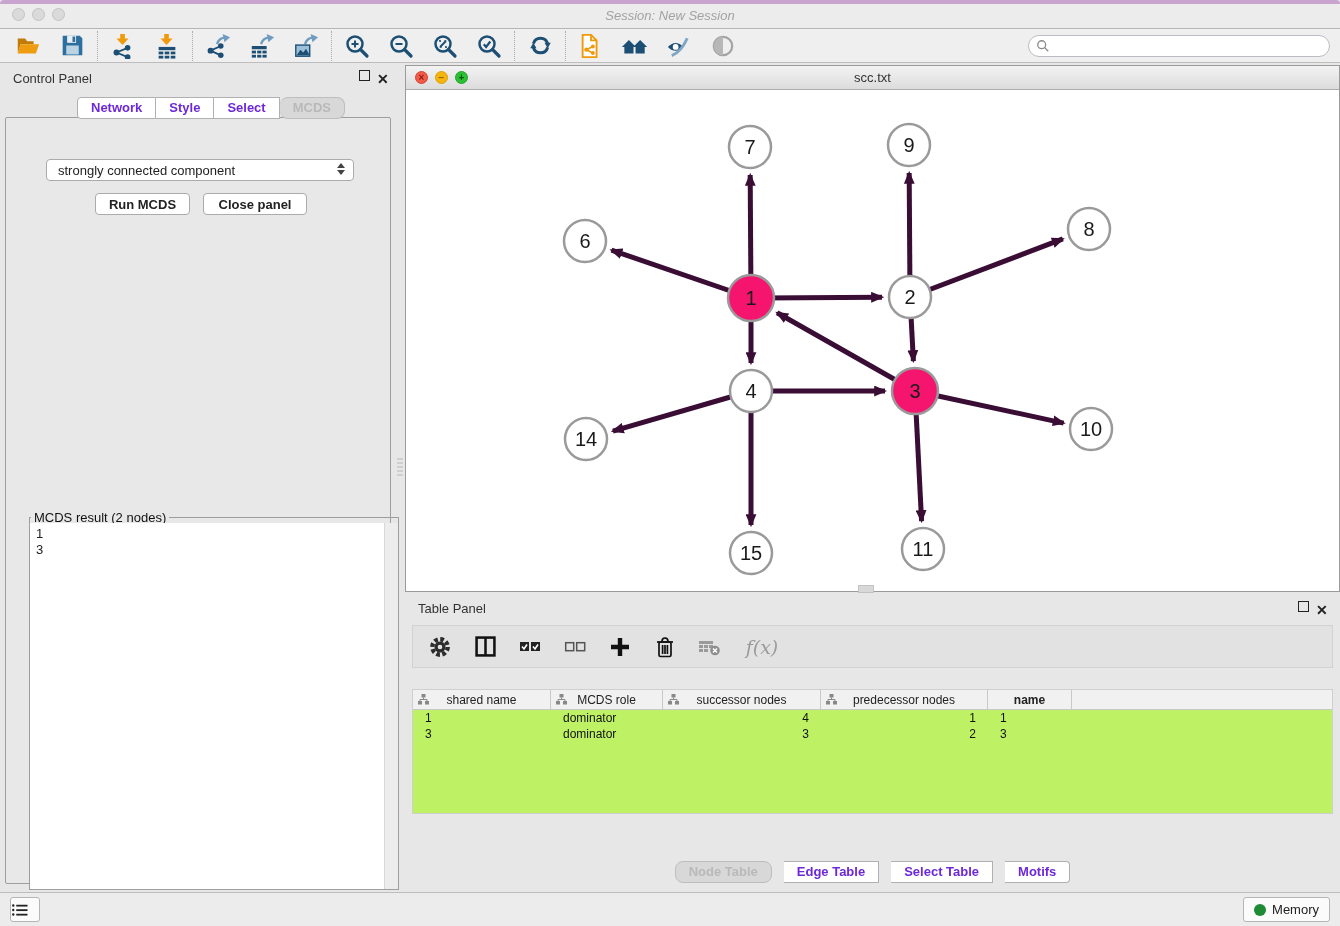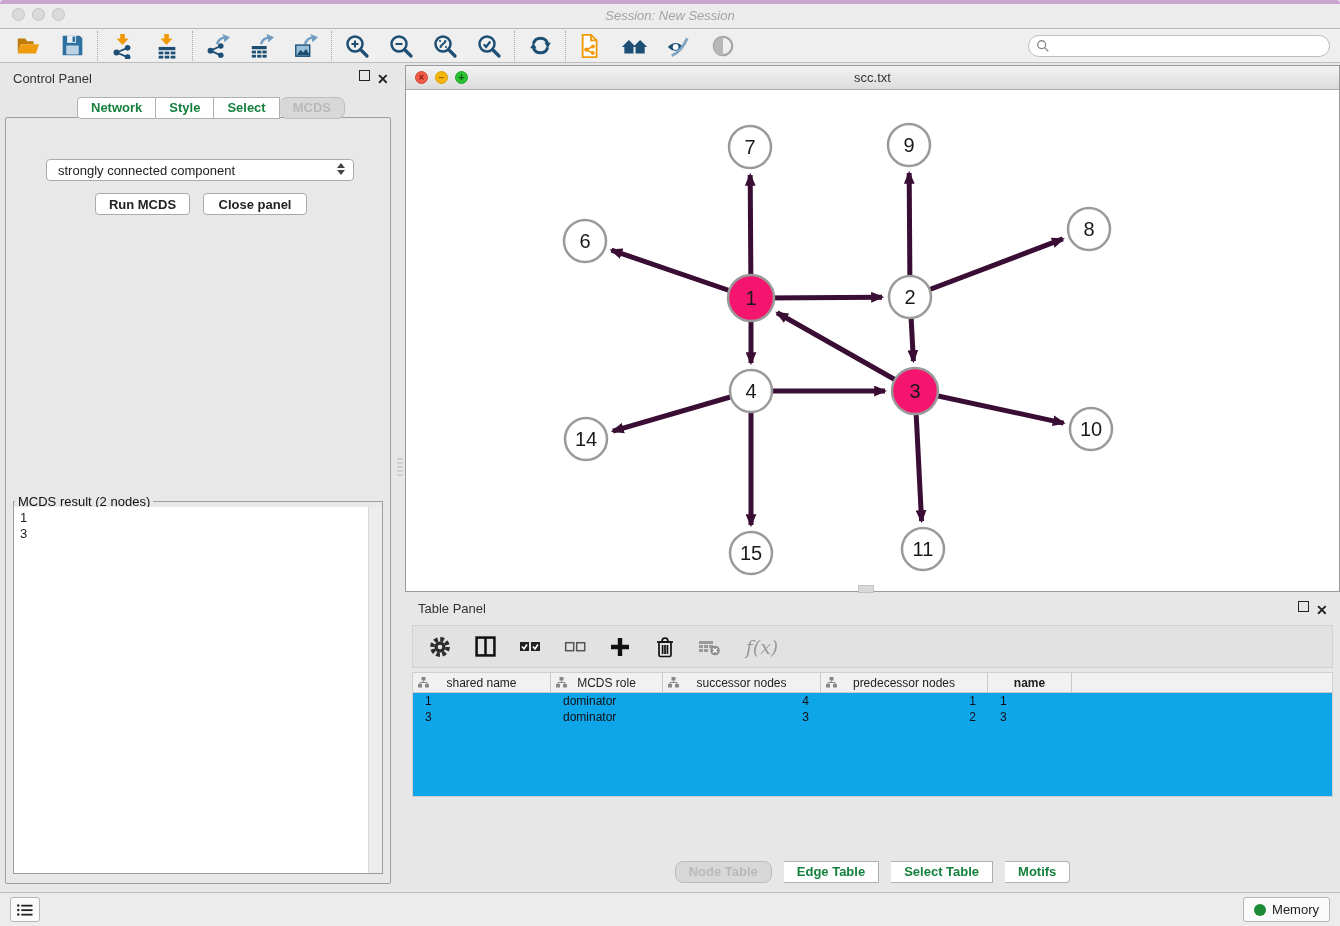--- a/index.html
+++ b/index.html
@@ -24,37 +24,37 @@
               border:1px solid #bcbcc6;border-radius:11px;display:flex;align-items:center;padding-left:7px;}
 
   
   .control-panel{position:absolute;left:0;top:65px;width:396px;height:823px;}
   .panel-title{position:absolute;left:13px;top:6px;font-size:13px;color:#333;}
   .panel-ctrl{position:absolute;top:5px;width:14px;height:14px;}
   .float-box{border:1.5px solid #222;width:11px;height:11px;box-sizing:border-box;}
   .close-x{font-size:14px;font-weight:700;color:#222;line-height:13px;}
   .cp-tabs{position:absolute;left:77px;top:32px;display:flex;z-index:5;}
   .tab{height:20px;line-height:20px;padding:0 13px;background:#fff;border:1px solid #b0b0b0;
-       border-left-width:0;font-size:13px;font-weight:700;color:#15803d;}
+       border-left-width:0;font-size:13px;font-weight:700;color:#6d28d9;}
   .tab:first-child{border-left-width:1px;border-radius:4px 0 0 4px;}
   .tab:last-child{border-radius:0 4px 4px 0;}
   .tab.tab-active{background:#d8d8d8;color:#b9b9b9;border-color:#bdbdbd;border-radius:8px;}
   .cp-body{position:absolute;left:5px;top:52px;width:386px;height:767px;background:#e8e8e8;
            border:1px solid #9e9e9e;border-radius:2px;box-sizing:border-box;}
   .opt-label{position:absolute;left:0;right:0;top:20px;text-align:center;font-size:13px;color:#111;}
   .dropdown{position:absolute;left:40px;top:41px;width:308px;height:22px;background:#fff;
             border:1px solid #ababab;border-radius:4px;box-sizing:border-box;
             display:flex;align-items:center;font-size:13px;padding-left:11px;}
   .stepper{position:absolute;right:8px;top:3px;display:flex;flex-direction:column;gap:2px;}
   .arr-up{width:0;height:0;border-left:4px solid transparent;border-right:4px solid transparent;border-bottom:5px solid #444;}
   .arr-dn{width:0;height:0;border-left:4px solid transparent;border-right:4px solid transparent;border-top:5px solid #444;}
   .cp-btn{position:absolute;top:75px;height:22px;background:#fff;border:1px solid #ababab;border-radius:4px;
           box-sizing:border-box;font-size:13px;font-weight:700;display:flex;align-items:center;justify-content:center;}
   .mcds-result{position:absolute;left:7px;top:376px;width:368px;height:378px;border:1px solid #9e9e9e;
-               margin:0;padding:0;}
+               margin:16px;padding:0;}
   .mcds-result legend{font-size:13px;color:#111;padding:0 3px;margin-left:1px;}
   .result-box{position:absolute;left:0;right:0;top:-2px;bottom:0;background:#fff;}
   .result-scroll{position:absolute;right:0;top:0;bottom:0;width:13px;background:#ededed;border-left:1px solid #d8d8d8;}
   .result-line{font-size:13px;line-height:16px;padding-left:6px;}
   .result-box .result-line:first-child{padding-top:3px;}
 
   
   .network-window{position:absolute;left:405px;top:65px;width:935px;height:527px;background:#fff;
                   border:1px solid #9b9b9b;box-sizing:border-box;}
   .nw-titlebar{position:absolute;top:0;left:0;right:0;height:23px;
@@ -65,35 +65,35 @@
   .v-grip{position:absolute;left:397px;top:458px;width:6px;height:20px;
           background:repeating-linear-gradient(#cfcfcf 0 2px,#e7e7e7 2px 4px);}
   .h-grip{position:absolute;left:858px;top:585px;width:14px;height:6px;background:#d8d8d8;border:1px solid #c2c2c2;}
 
   
   .table-panel{position:absolute;left:405px;top:595px;width:935px;height:293px;}
   .tp-toolbar{position:absolute;left:7px;right:7px;top:30px;height:43px;background:#e2e2e2;
               border:1px solid #d2d2d2;box-sizing:border-box;display:flex;align-items:center;padding-left:14px;gap:19px;}
   .tp-tbtn{display:flex;align-items:center;justify-content:center;width:26px;height:26px;}
   .fx-label{font-family:"DejaVu Serif",serif;font-style:italic;font-size:19px;color:#9a9a9a;}
-  .tp-table{position:absolute;left:7px;right:7px;top:77px;height:125px;background:#0ea5e9;
+  .tp-table{position:absolute;left:7px;right:7px;top:94px;height:125px;background:#bef264;
             border:1px solid #cfcfcf;box-sizing:border-box;overflow:hidden;}
   .thead{display:flex;background:#f1f1f1;height:19px;border-bottom:1px solid #c8c8c8;}
   .th{position:relative;display:flex;align-items:center;justify-content:center;
       border-right:1px solid #c8c8c8;font-size:12px;color:#222;box-sizing:border-box;flex:0 0 auto;}
   .th .col-icon{position:absolute;left:5px;top:4px;}
   .trow{display:flex;height:16px;align-items:center;font-size:12px;color:#111;}
   .td{box-sizing:border-box;padding:0 12px;flex:0 0 auto;white-space:nowrap;}
   .tp-footer{position:absolute;left:0;right:0;bottom:0;height:43px;background:#e7e7e7;}
   .tp-tabs{position:absolute;left:0;right:0;bottom:5px;display:flex;justify-content:center;gap:12px;}
 
   
   .statusbar{position:absolute;left:0;right:0;bottom:0;height:33px;background:#ececec;border-top:1px solid #bdbdbd;}
   .sb-btn{position:absolute;top:4px;height:25px;background:#fbfbfb;border:1px solid #b5b5b5;border-radius:3px;
-          box-sizing:border-box;display:flex;align-items:center;justify-content:center;}
+          box-sizing:border-box;display:flex;align-items:center;justify-content:flex-start;}
   .memory-dot{width:12px;height:12px;border-radius:50%;background:#1d8a34;}
 </style>
 </head>
 <body>
 
 <div class="titlebar">
   <div class="accent-strip"></div>
   <div class="tl-dot" style="left:12px"></div>
   <div class="tl-dot" style="left:32px"></div>
   <div class="tl-dot" style="left:52px"></div>

